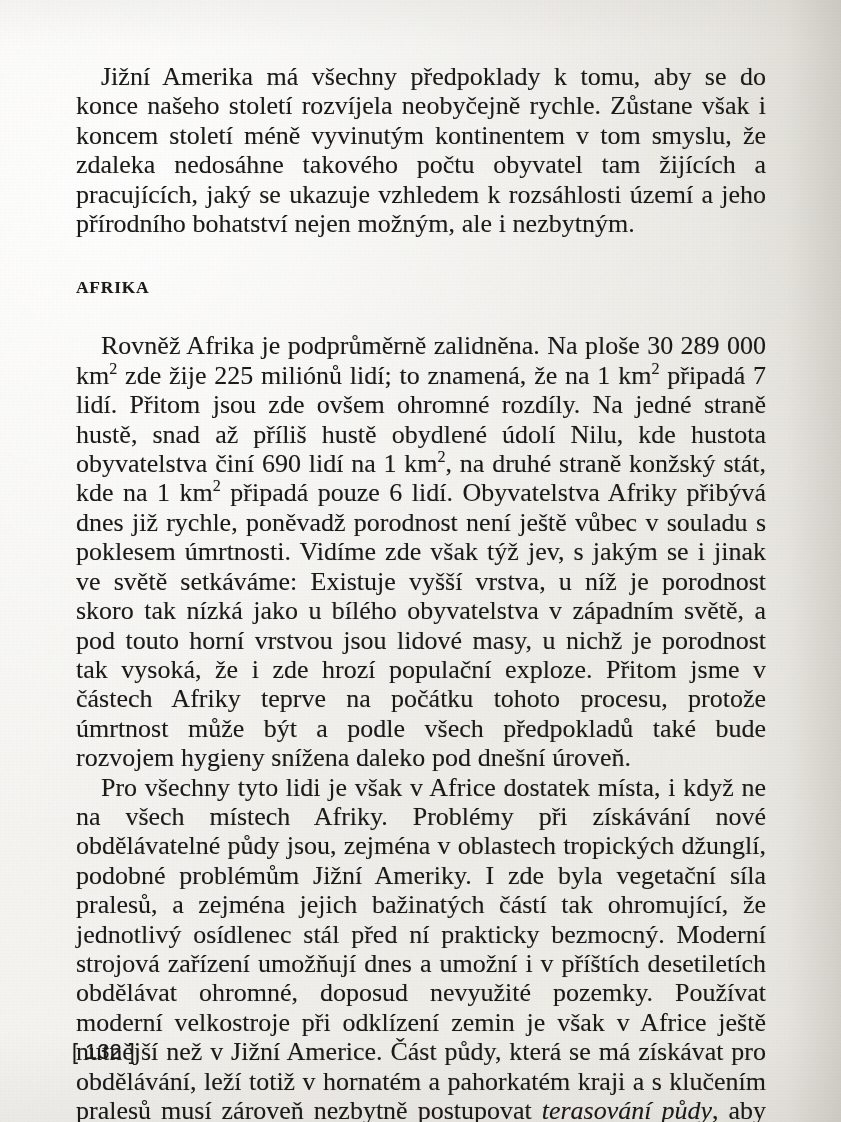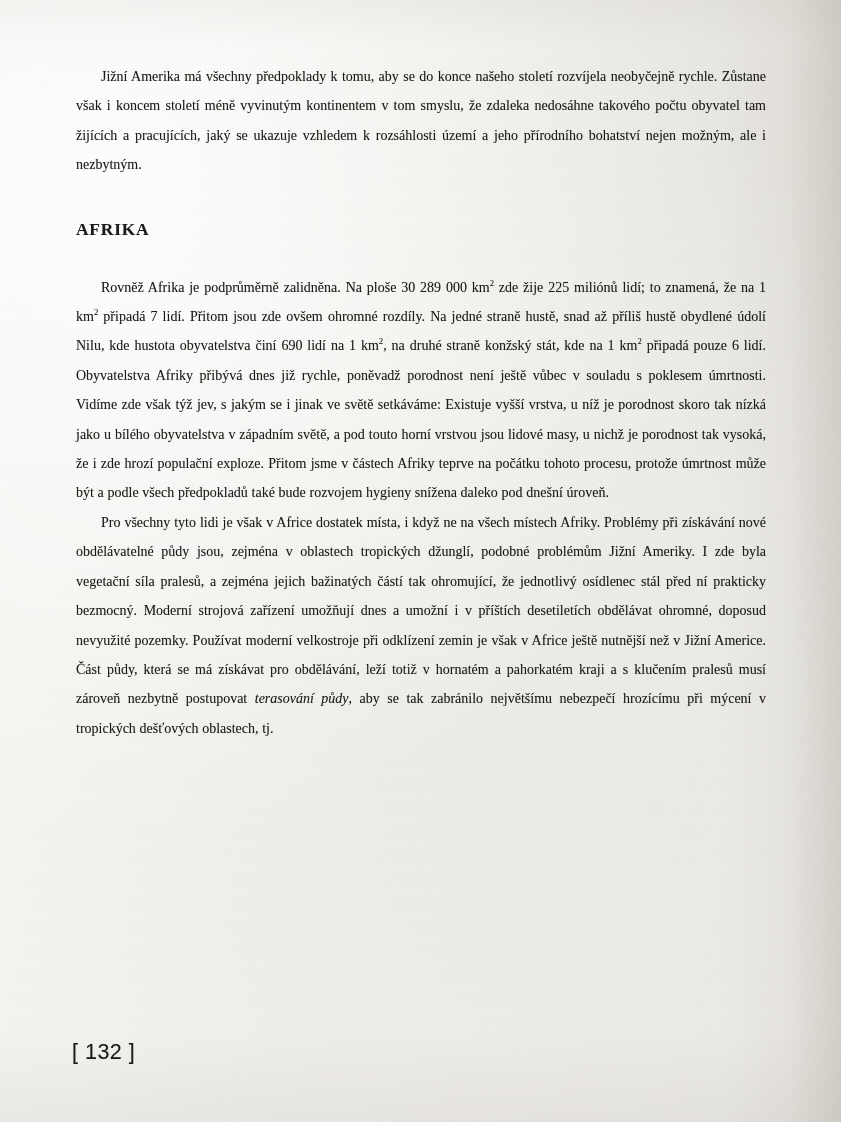--- a/index.html
+++ b/index.html
@@ -62,21 +62,21 @@
   .textblock {
     position: absolute;
     left: 76px;
     top: 62px;
     width: 690px;
   }
 
   p.para {
     margin: 0;
     font-family: "Liberation Serif", "DejaVu Serif", serif;
-    font-size: 14px;
+    font-size: 26px;
     line-height: 29.4px;
     color: #1b1a18;
     text-align: justify;
     text-indent: 25px;
     hyphens: manual;
     word-spacing: 0.2px;
     text-rendering: optimizeLegibility;
   }
 
   p.para.tight {

